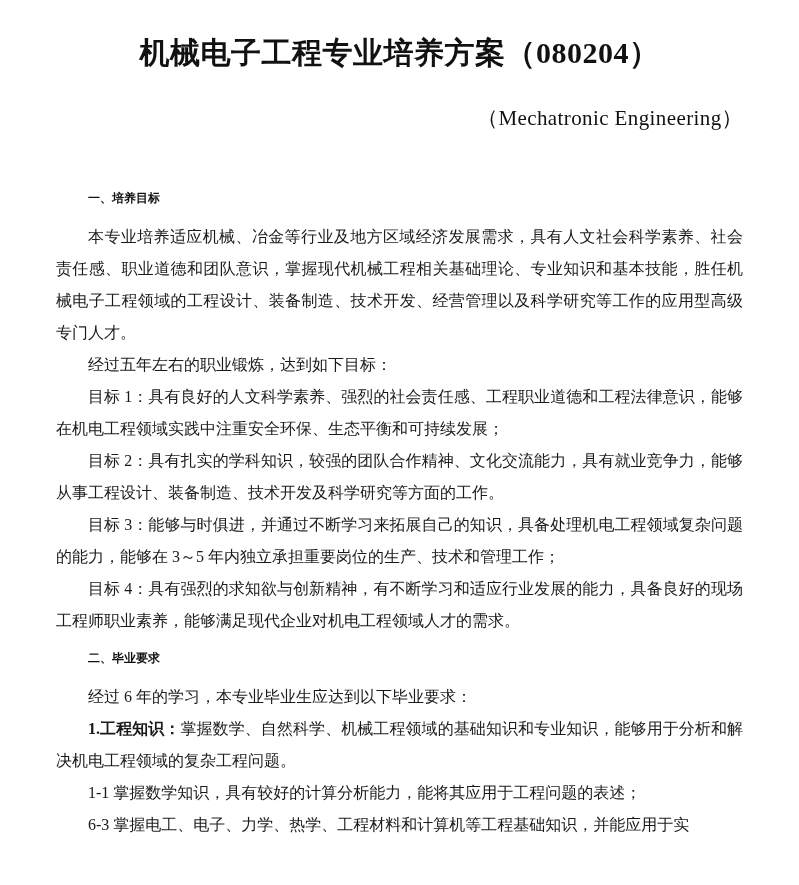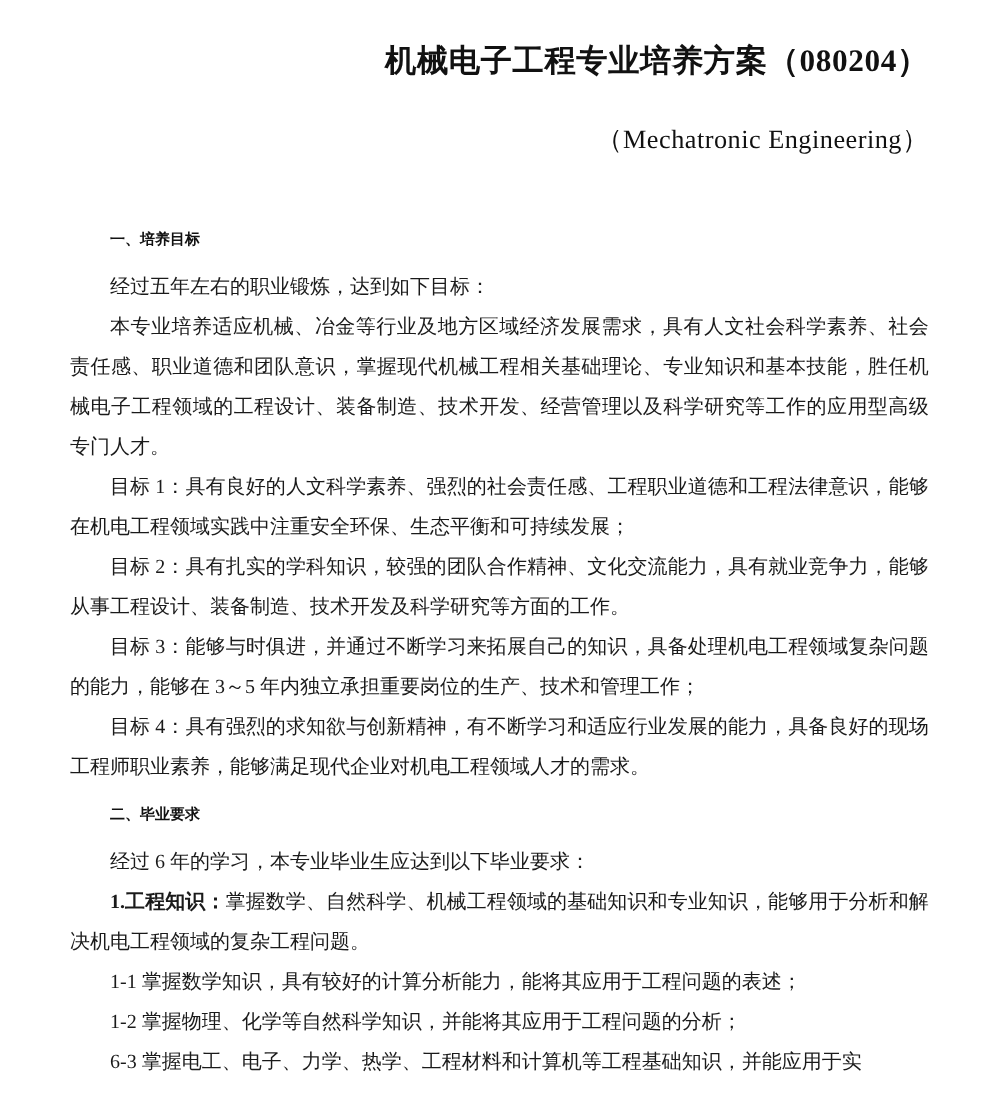--- a/index.html
+++ b/index.html
@@ -16,22 +16,22 @@
   }
   .page {
     position: relative;
     width: 799px;
     height: 885px;
     box-sizing: border-box;
     padding: 22px 56px 0 56px;
     background: #ffffff;
   }
   .doc-title {
-    text-align: right;
-    font-size: 25px;
+    text-align: center;
+    font-size: 30px;
     font-weight: bold;
     letter-spacing: 0.5px;
     margin: 10px 0 0 0;
     line-height: 1.4;
     color: #111111;
   }
   .doc-subtitle {
     text-align: right;
     font-size: 21px;
     font-weight: normal;
@@ -75,35 +75,34 @@
 
   <h1 class="doc-title">机械电子工程专业培养方案（080204）</h1>
 
   <h2 class="doc-subtitle">（Mechatronic Engineering）</h2>
 
   <div class="block-gap-1"></div>
 
   <div>
     <p class="section-heading">一、培养目标</p>
     <div class="block-gap-2"></div>
+    <p class="para">本专业培养适应机械、冶金等行业及地方区域经济发展需求，具有人文社会科学素养、社会责任感、职业道德和团队意识，掌握现代机械工程相关基础理论、专业知识和基本技能，胜任机械电子工程领域的工程设计、装备制造、技术开发、经营管理以及科学研究等工作的应用型高级专门人才。</p>
     <p class="para">经过五年左右的职业锻炼，达到如下目标：</p>
-    <p class="para">本专业培养适应机械、冶金等行业及地方区域经济发展需求，具有人文社会科学素养、社会责任感、职业道德和团队意识，掌握现代机械工程相关基础理论、专业知识和基本技能，胜任机械电子工程领域的工程设计、装备制造、技术开发、经营管理以及科学研究等工作的应用型高级专门人才。</p>
     <p class="para">目标 1：具有良好的人文科学素养、强烈的社会责任感、工程职业道德和工程法律意识，能够在机电工程领域实践中注重安全环保、生态平衡和可持续发展；</p>
     <p class="para">目标 2：具有扎实的学科知识，较强的团队合作精神、文化交流能力，具有就业竞争力，能够从事工程设计、装备制造、技术开发及科学研究等方面的工作。</p>
     <p class="para">目标 3：能够与时俱进，并通过不断学习来拓展自己的知识，具备处理机电工程领域复杂问题的能力，能够在 3～5 年内独立承担重要岗位的生产、技术和管理工作；</p>
     <p class="para">目标 4：具有强烈的求知欲与创新精神，有不断学习和适应行业发展的能力，具备良好的现场工程师职业素养，能够满足现代企业对机电工程领域人才的需求。</p>
   </div>
 
   <div class="block-gap-3"></div>
 
   <div>
     <p class="section-heading">二、毕业要求</p>
     <div class="block-gap-2"></div>
     <p class="para">经过 6 年的学习，本专业毕业生应达到以下毕业要求：</p>
     <p class="para"><span class="bold">1.工程知识：</span><span>掌握数学、自然科学、机械工程领域的基础知识和专业知识，能够用于分析和解决机电工程领域的复杂工程问题。</span></p>
     <div class="sub-list">
       <p class="para">1-1 掌握数学知识，具有较好的计算分析能力，能将其应用于工程问题的表述；</p>
-      <p class="para">1-2 掌握物理、化学等自然科学知识，并能将其应用于工程问题的分析；</p>
       <p class="para">6-3 掌握电工、电子、力学、热学、工程材料和计算机等工程基础知识，并能应用于实</p>
     </div>
   </div>
 
 </div>
 
 </body></html>

